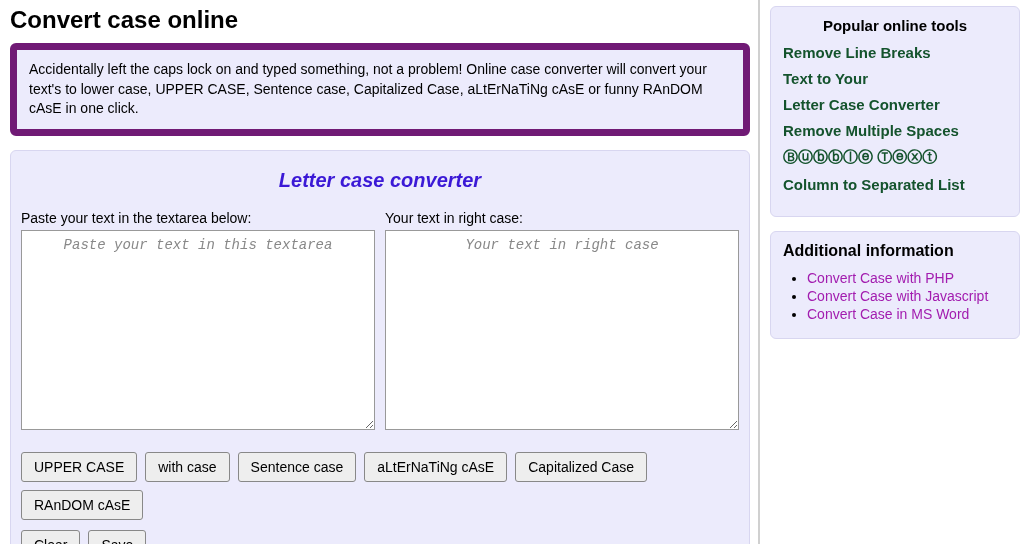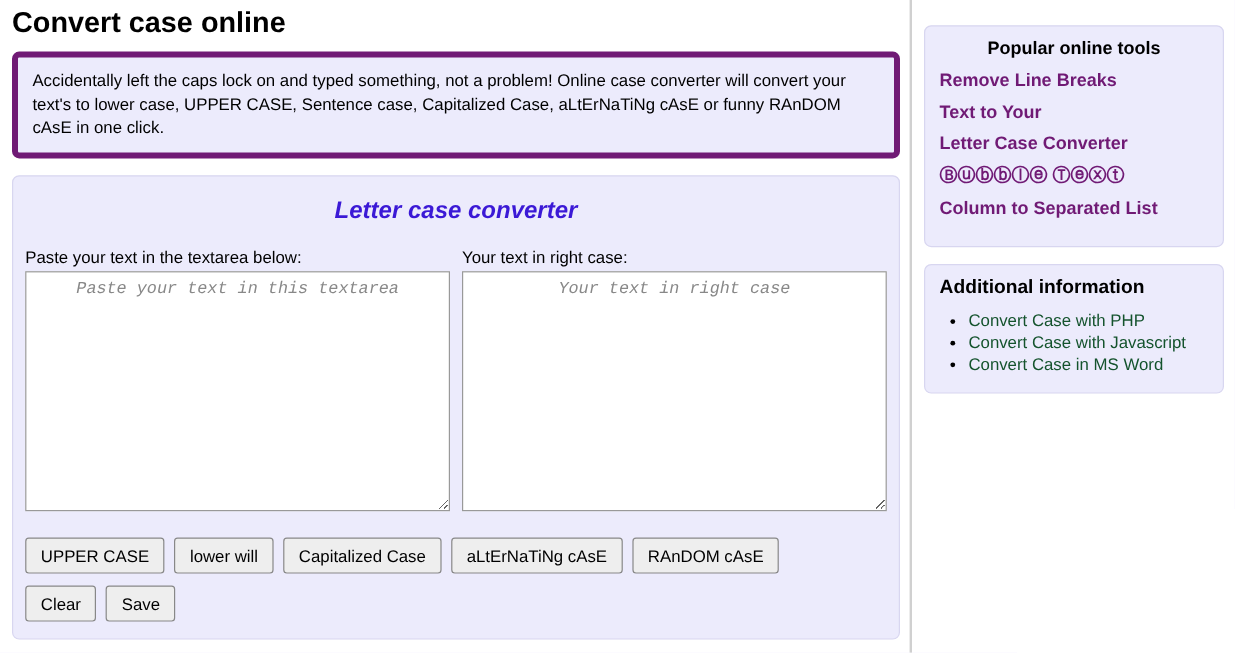--- a/index.html
+++ b/index.html
@@ -20,21 +20,21 @@
       width: 740px;
     }
     .page-title {
       font-size: 24px;
       font-weight: bold;
       margin-bottom: 9px;
       margin-top: 6px;
     }
     .desc-box {
       background: #ecebfc;
-      border: 5px solid #701a75;
+      border: 7px solid #701a75;
       border-radius: 6px;
       padding: 10px 12px;
       line-height: 1.4;
       margin-bottom: 14px;
     }
     .tool-box {
       background: #ecebfc;
       border: 1px solid #d8d6f0;
       border-radius: 6px;
       padding: 12px 10px 14px 10px;
@@ -94,21 +94,21 @@
       position: absolute;
       left: 758px;
       top: 0;
       bottom: 0;
       width: 0;
       border-left: 2px solid #d0d0d0;
     }
     .side-col {
       position: absolute;
       left: 770px;
-      top: 21px;
+      top: 6px;
       width: 250px;
     }
     .side-box {
       background: #ecebfc;
       border: 1px solid #d8d6f0;
       border-radius: 6px;
       padding: 10px 12px 14px 12px;
       margin-bottom: 14px;
     }
     .side-heading {
@@ -117,35 +117,35 @@
       text-align: center;
       margin-bottom: 10px;
     }
     .side-heading-left {
       font-weight: bold;
       font-size: 16px;
       margin-bottom: 10px;
     }
     .tool-link {
       display: block;
-      color: #701a75;
+      color: #14532d;
       font-weight: bold;
       font-size: 15px;
       text-decoration: none;
       margin-bottom: 9px;
       cursor: pointer;
     }
     .info-list {
       padding-left: 24px;
     }
     .info-list li {
       margin-bottom: 2px;
     }
     .info-list a {
-      color: #14532d;
+      color: #a21caf;
       text-decoration: none;
       font-size: 14px;
       cursor: pointer;
     }
     
     .ta {
       line-height: normal;
     }
   </style>
 </head>
@@ -165,40 +165,42 @@
         <textarea class="ta" placeholder="Paste your text in this textarea" style=""></textarea>
       </div>
       <div class="col">
         <div class="col-label">Your text in right case:</div>
         <textarea class="ta" placeholder="Your text in right case" style=""></textarea>
       </div>
     </div>
 
     <div class="btn-row">
       <button class="btn">UPPER CASE</button>
-      <button class="btn">lower will</button>
+      <button class="btn">with case</button>
+      <button class="btn">Sentence case</button>
+      <button class="btn">aLtErNaTiNg cAsE</button>
       <button class="btn">Capitalized Case</button>
-      <button class="btn">aLtErNaTiNg cAsE</button>
       <button class="btn">RAnDOM cAsE</button>
     </div>
     <div class="btn-row btn-row-2">
       <button class="btn">Clear</button>
       <button class="btn">Save</button>
     </div>
   </div>
 </div>
 
 <div class="divider"></div>
 
 <div class="side-col">
   <div class="side-box">
     <div class="side-heading">Popular online tools</div>
     <a class="tool-link">Remove Line Breaks</a>
     <a class="tool-link">Text to Your</a>
     <a class="tool-link">Letter Case Converter</a>
+    <a class="tool-link">Remove Multiple Spaces</a>
     <a class="tool-link">Ⓑⓤⓑⓑⓛⓔ Ⓣⓔⓧⓣ</a>
     <a class="tool-link">Column to Separated List</a>
   </div>
 
   <div class="side-box">
     <div class="side-heading-left">Additional information</div>
     <ul class="info-list">
       <li><a>Convert Case with PHP</a></li>
       <li><a>Convert Case with Javascript</a></li>
       <li><a>Convert Case in MS Word</a></li>

